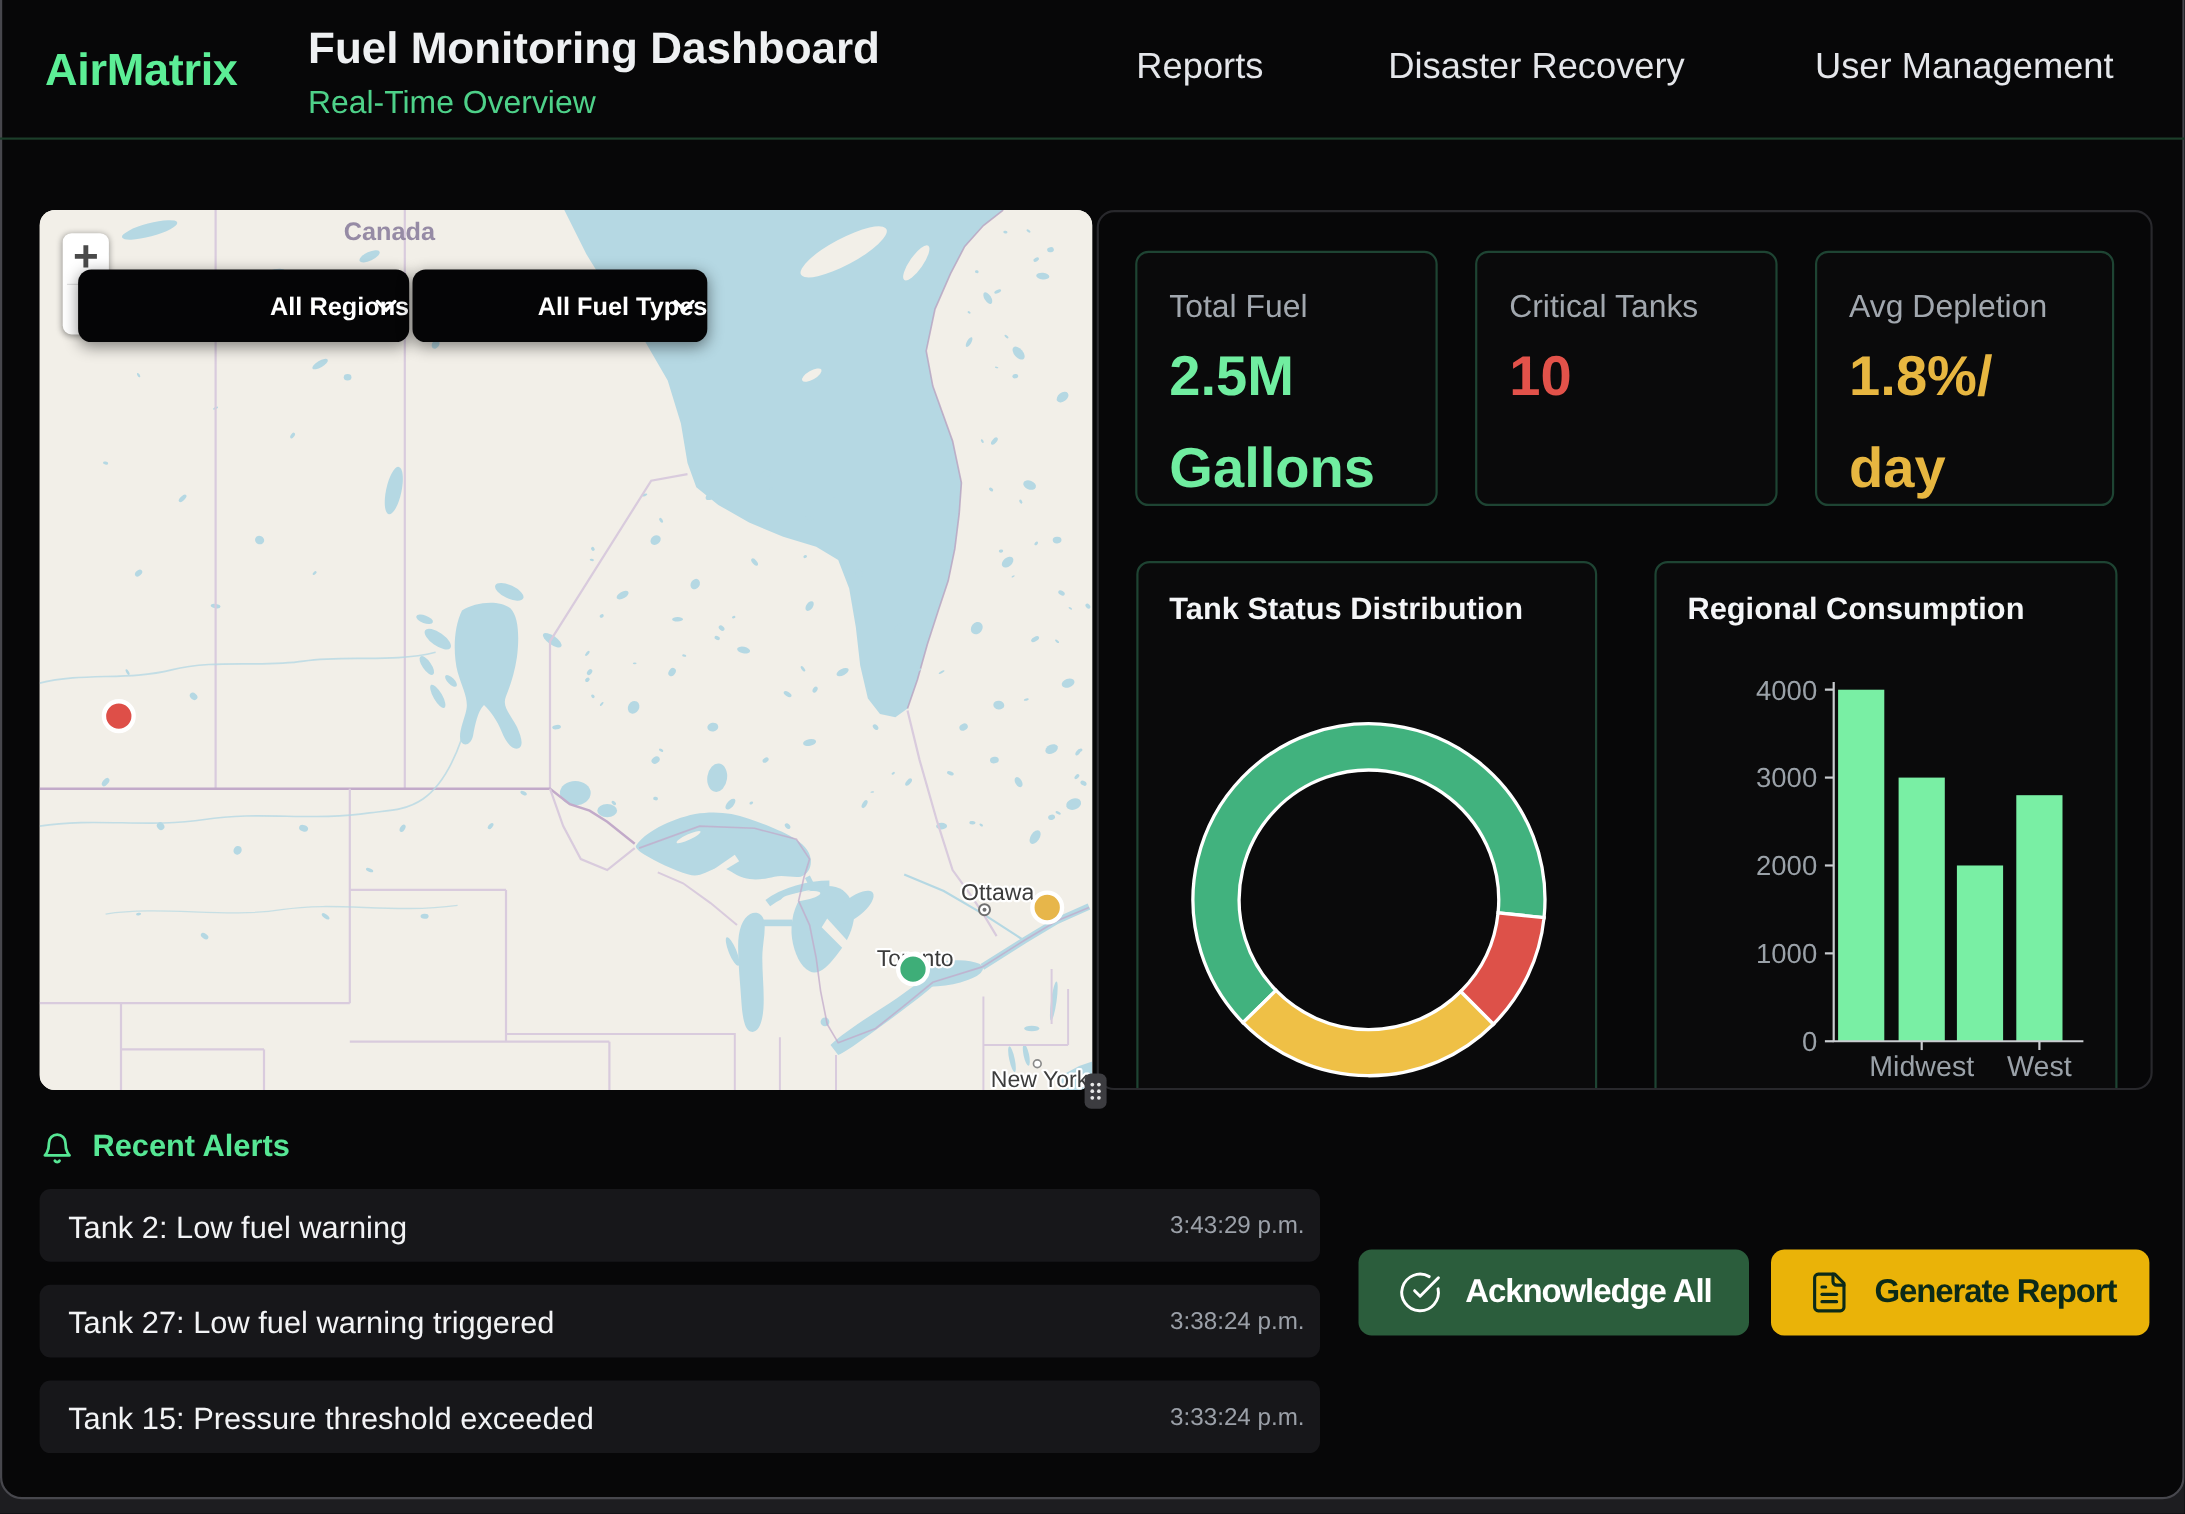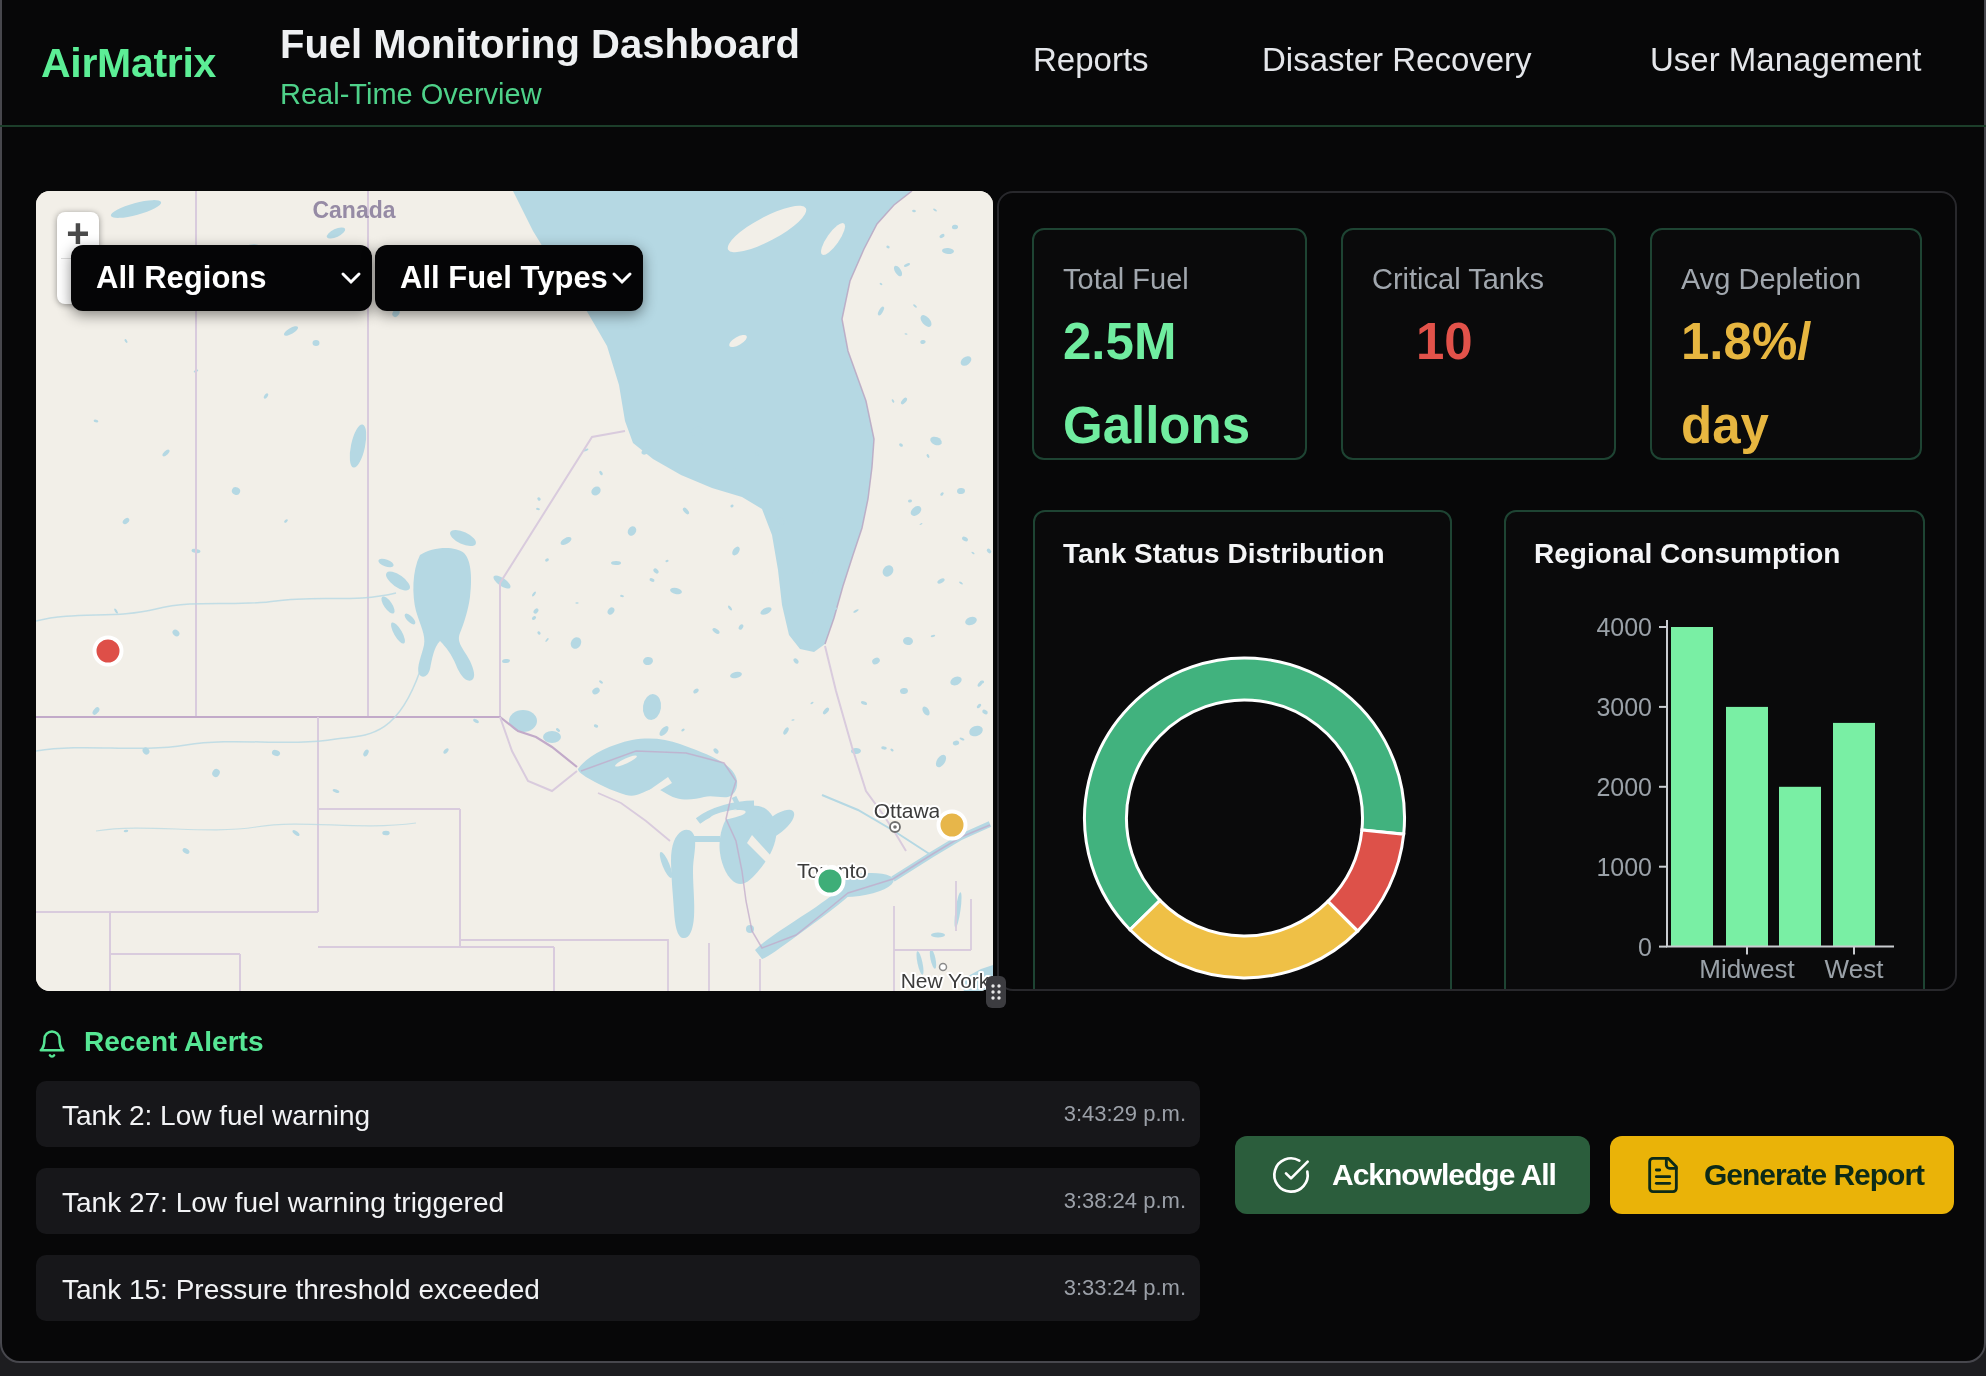--- a/index.html
+++ b/index.html
@@ -10,21 +10,21 @@
 .logo { position:absolute; left:41px; top:40px; font-size:41px; letter-spacing:-0.3px; font-weight:bold; color:#5cee96; }
 .htitle { position:absolute; left:280px; top:22px; font-size:40px; font-weight:bold; color:#eef0f2; }
 .hsub { position:absolute; left:280px; top:78px; font-size:29px; color:#4ed189; }
 .nav { position:absolute; top:41px; font-size:33px; color:#e4e6ea; }
 .hborder { position:absolute; left:0; top:125px; width:1986px; height:2px; background:#1c3e2a; }
 
 .map { position:absolute; left:36px; top:191px; width:957px; height:800px; border-radius:14px; overflow:hidden; background:#f2efe8; }
 .zoomctl { position:absolute; left:21px; top:21px; width:42px; height:92px; background:#fff; border-radius:8px; box-shadow:0 1px 6px rgba(0,0,0,.4); }
 .zoomctl .plus { position:absolute; left:0; top:0; width:42px; height:46px; color:#4a4a4a; font-size:40px; font-weight:bold; text-align:center; line-height:42px; }
 .zoomctl .div { position:absolute; left:4px; top:46px; width:34px; height:1px; background:#ddd; }
-.dd { position:absolute; top:54px; height:66px; background:#050506; border-radius:12px; color:#fff; font-size:31px; font-weight:bold; line-height:66px; box-shadow:0 4px 14px rgba(0,0,0,.45); }
+.dd { position:absolute; top:54px; height:66px; background:#050506; border-radius:12px; color:#fff; font-size:23px; font-weight:bold; line-height:66px; box-shadow:0 4px 14px rgba(0,0,0,.45);text-align:right; }
 .dd span { padding-left:25px; }
 .dd svg { position:absolute; right:10px; top:26px; }
 
 .panel { position:absolute; left:997px; top:191px; width:960px; height:800px; border:2px solid #28282c; border-radius:16px; background:#070708; overflow:hidden; }
 .scard { position:absolute; top:35px; width:275px; height:232px; background:#0a0a0b; border:2px solid #1e4433; border-radius:12px; }
 .scard .t { position:absolute; left:29px; top:33px; font-size:29px; color:#a1a7ae; }
 .scard .v { position:absolute; left:29px; top:70px; font-size:51px; font-weight:bold; line-height:84px; }
 .ccard { position:absolute; top:317px; width:419px; height:520px; background:#0a0a0b; border:2px solid #1e4433; border-radius:12px; }
 .ccard .t { position:absolute; left:28px; top:26px; font-size:28px; font-weight:bold; color:#f4f5f7; }
 
@@ -280,21 +280,21 @@
         </svg></div>
   </div>
 
   <div class="panel">
     <div class="scard" style="left:33px;">
       <div class="t">Total Fuel</div>
       <div class="v" style="color:#70eda0;">2.5M Gallons</div>
     </div>
     <div class="scard" style="left:342px;">
       <div class="t">Critical Tanks</div>
-      <div class="v" style="color:#e2524a;margin-left:44px;">10</div>
+      <div class="v" style="color:#e2524a;">10</div>
     </div>
     <div class="scard" style="left:651px; width:272px;">
       <div class="t">Avg Depletion</div>
       <div class="v" style="color:#e7b640;">1.8%/<br>day</div>
     </div>
     <div class="ccard" style="left:34px;">
       <div class="t">Tank Status Distribution</div>
       <svg width="419" height="516" viewBox="0 0 419 516" style="position:absolute;left:0;top:0;">
         <path d="M 95.0 417.7 A 160.0 160.0 0 1 1 368.7 322.2 L 326.9 317.9 A 118.0 118.0 0 1 0 125.0 388.4 Z" fill="#41b27e" stroke="#fff" stroke-width="3"></path>
         <path d="M 368.7 322.2 A 160.0 160.0 0 0 1 322.6 419.1 L 292.9 389.4 A 118.0 118.0 0 0 0 326.9 317.9 Z" fill="#dd5149" stroke="#fff" stroke-width="3"></path>

